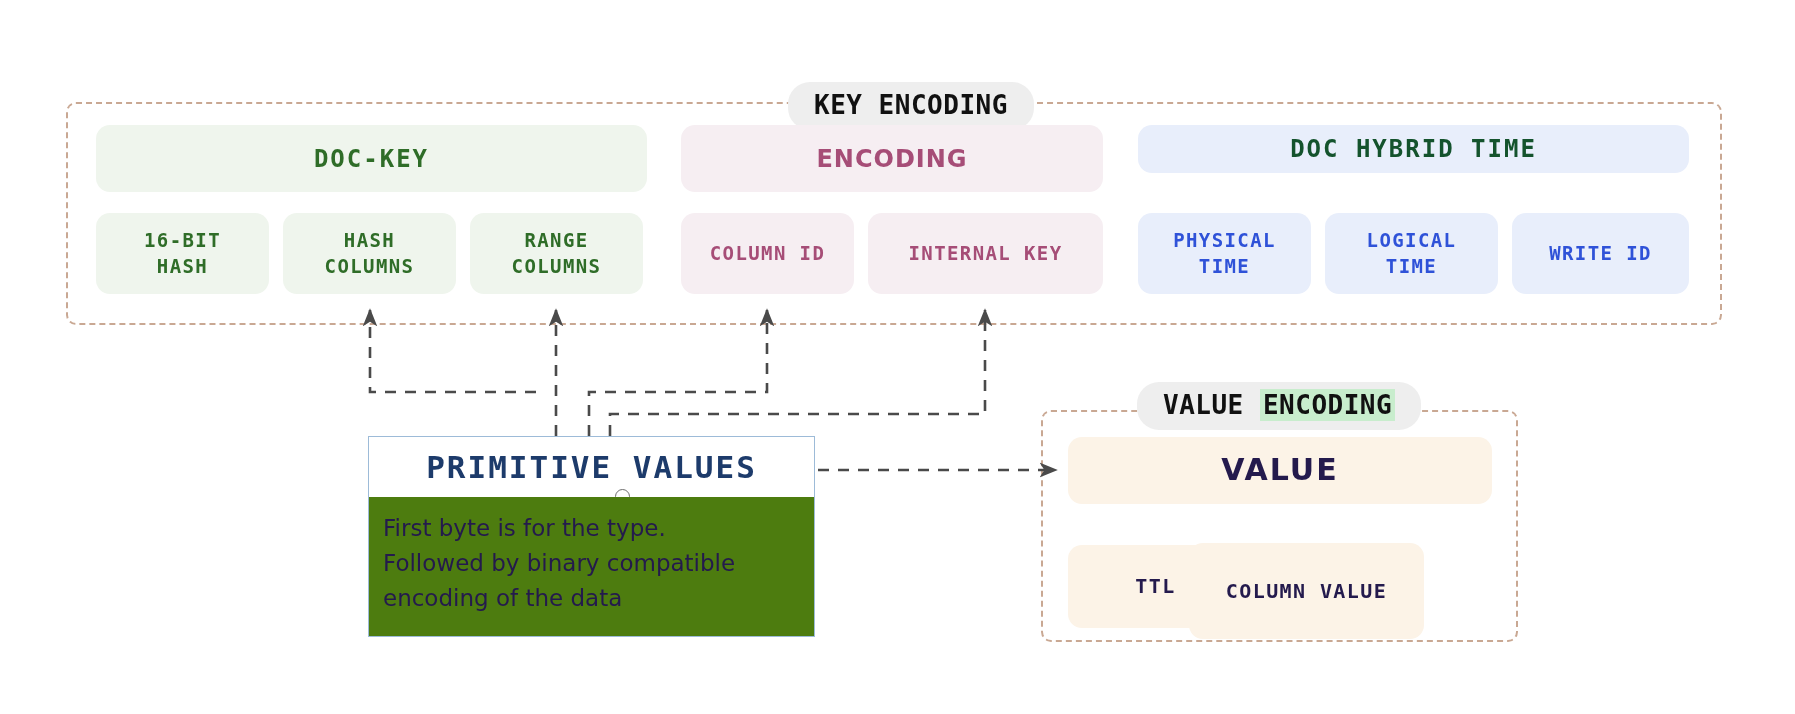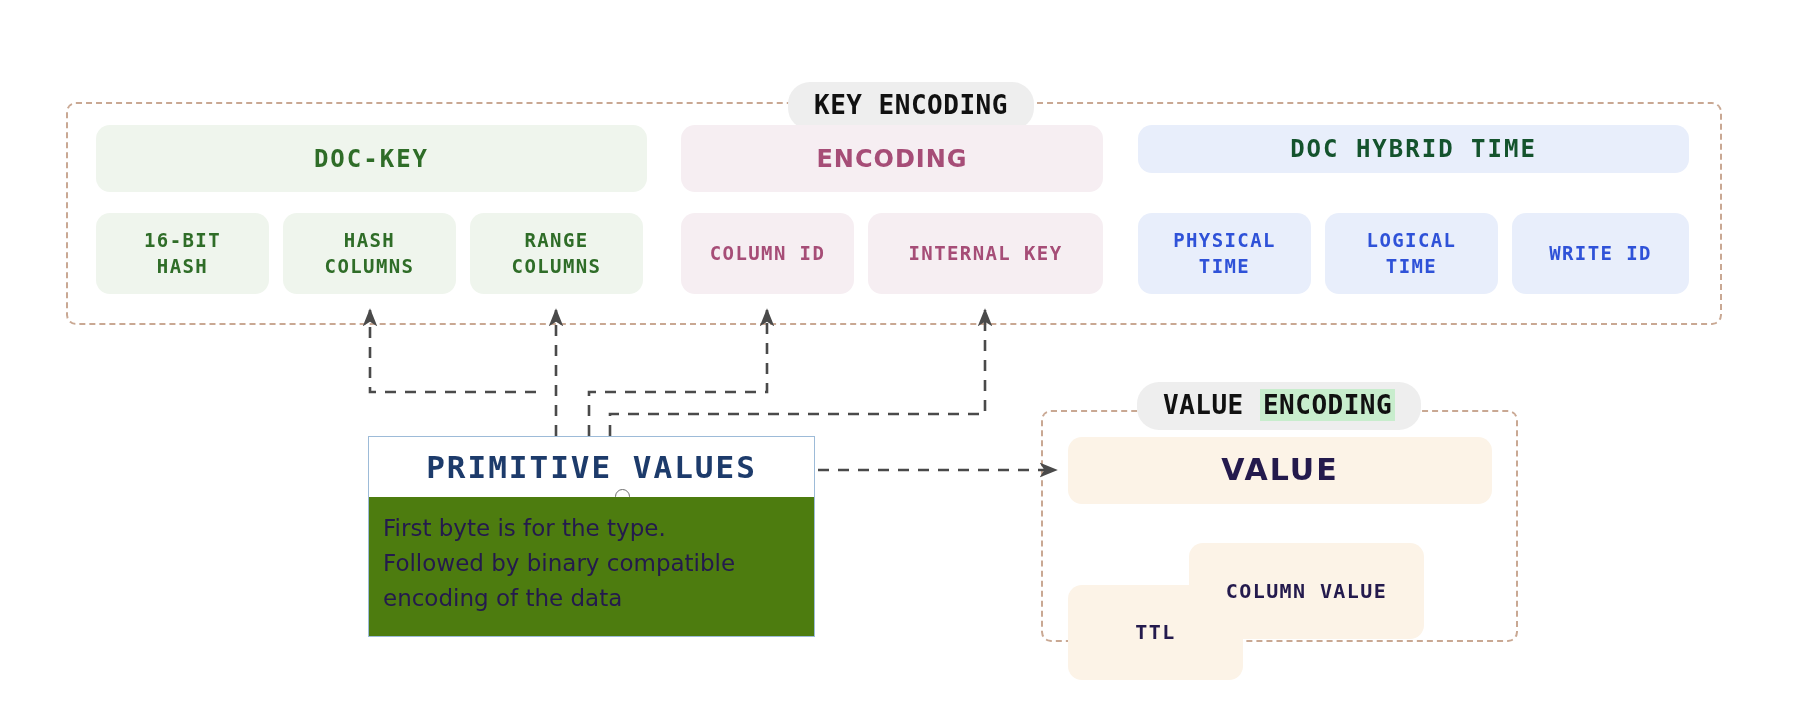--- a/index.html
+++ b/index.html
@@ -73,21 +73,21 @@
   .c-colid    {left:681px;top:213px;width:173px;height:81px;}
   .c-intkey   {left:868px;top:213px;width:235px;height:81px;}
   .c-phys     {left:1138px;top:213px;width:173px;height:81px;}
   .c-logi     {left:1325px;top:213px;width:173px;height:81px;}
   .c-writeid  {left:1512px;top:213px;width:177px;height:81px;}
 
   
   .v-value {left:1068px;top:437px;width:424px;height:67px;border-radius:14px;
             font-size:30px;letter-spacing:2px;
             font-family:"DejaVu Sans","Liberation Sans",sans-serif;}
-  .v-ttl   {left:1068px;top:545px;width:175px;height:95px;font-size:20px;letter-spacing:1.4px;margin-top:40px;}
+  .v-ttl   {left:1068px;top:545px;width:175px;height:83px;font-size:20px;letter-spacing:1.4px;}
   .v-colval{left:1189px;top:525px;width:235px;height:96px;font-size:20px;letter-spacing:1.4px;margin-top:18px;}
 
   
   .pv-node{
     position:absolute;left:368px;top:436px;width:447px;height:201px;
     border:1px solid #9dbbd8;
     background:#ffffff;
     box-sizing:border-box;
   }
   .pv-title{

